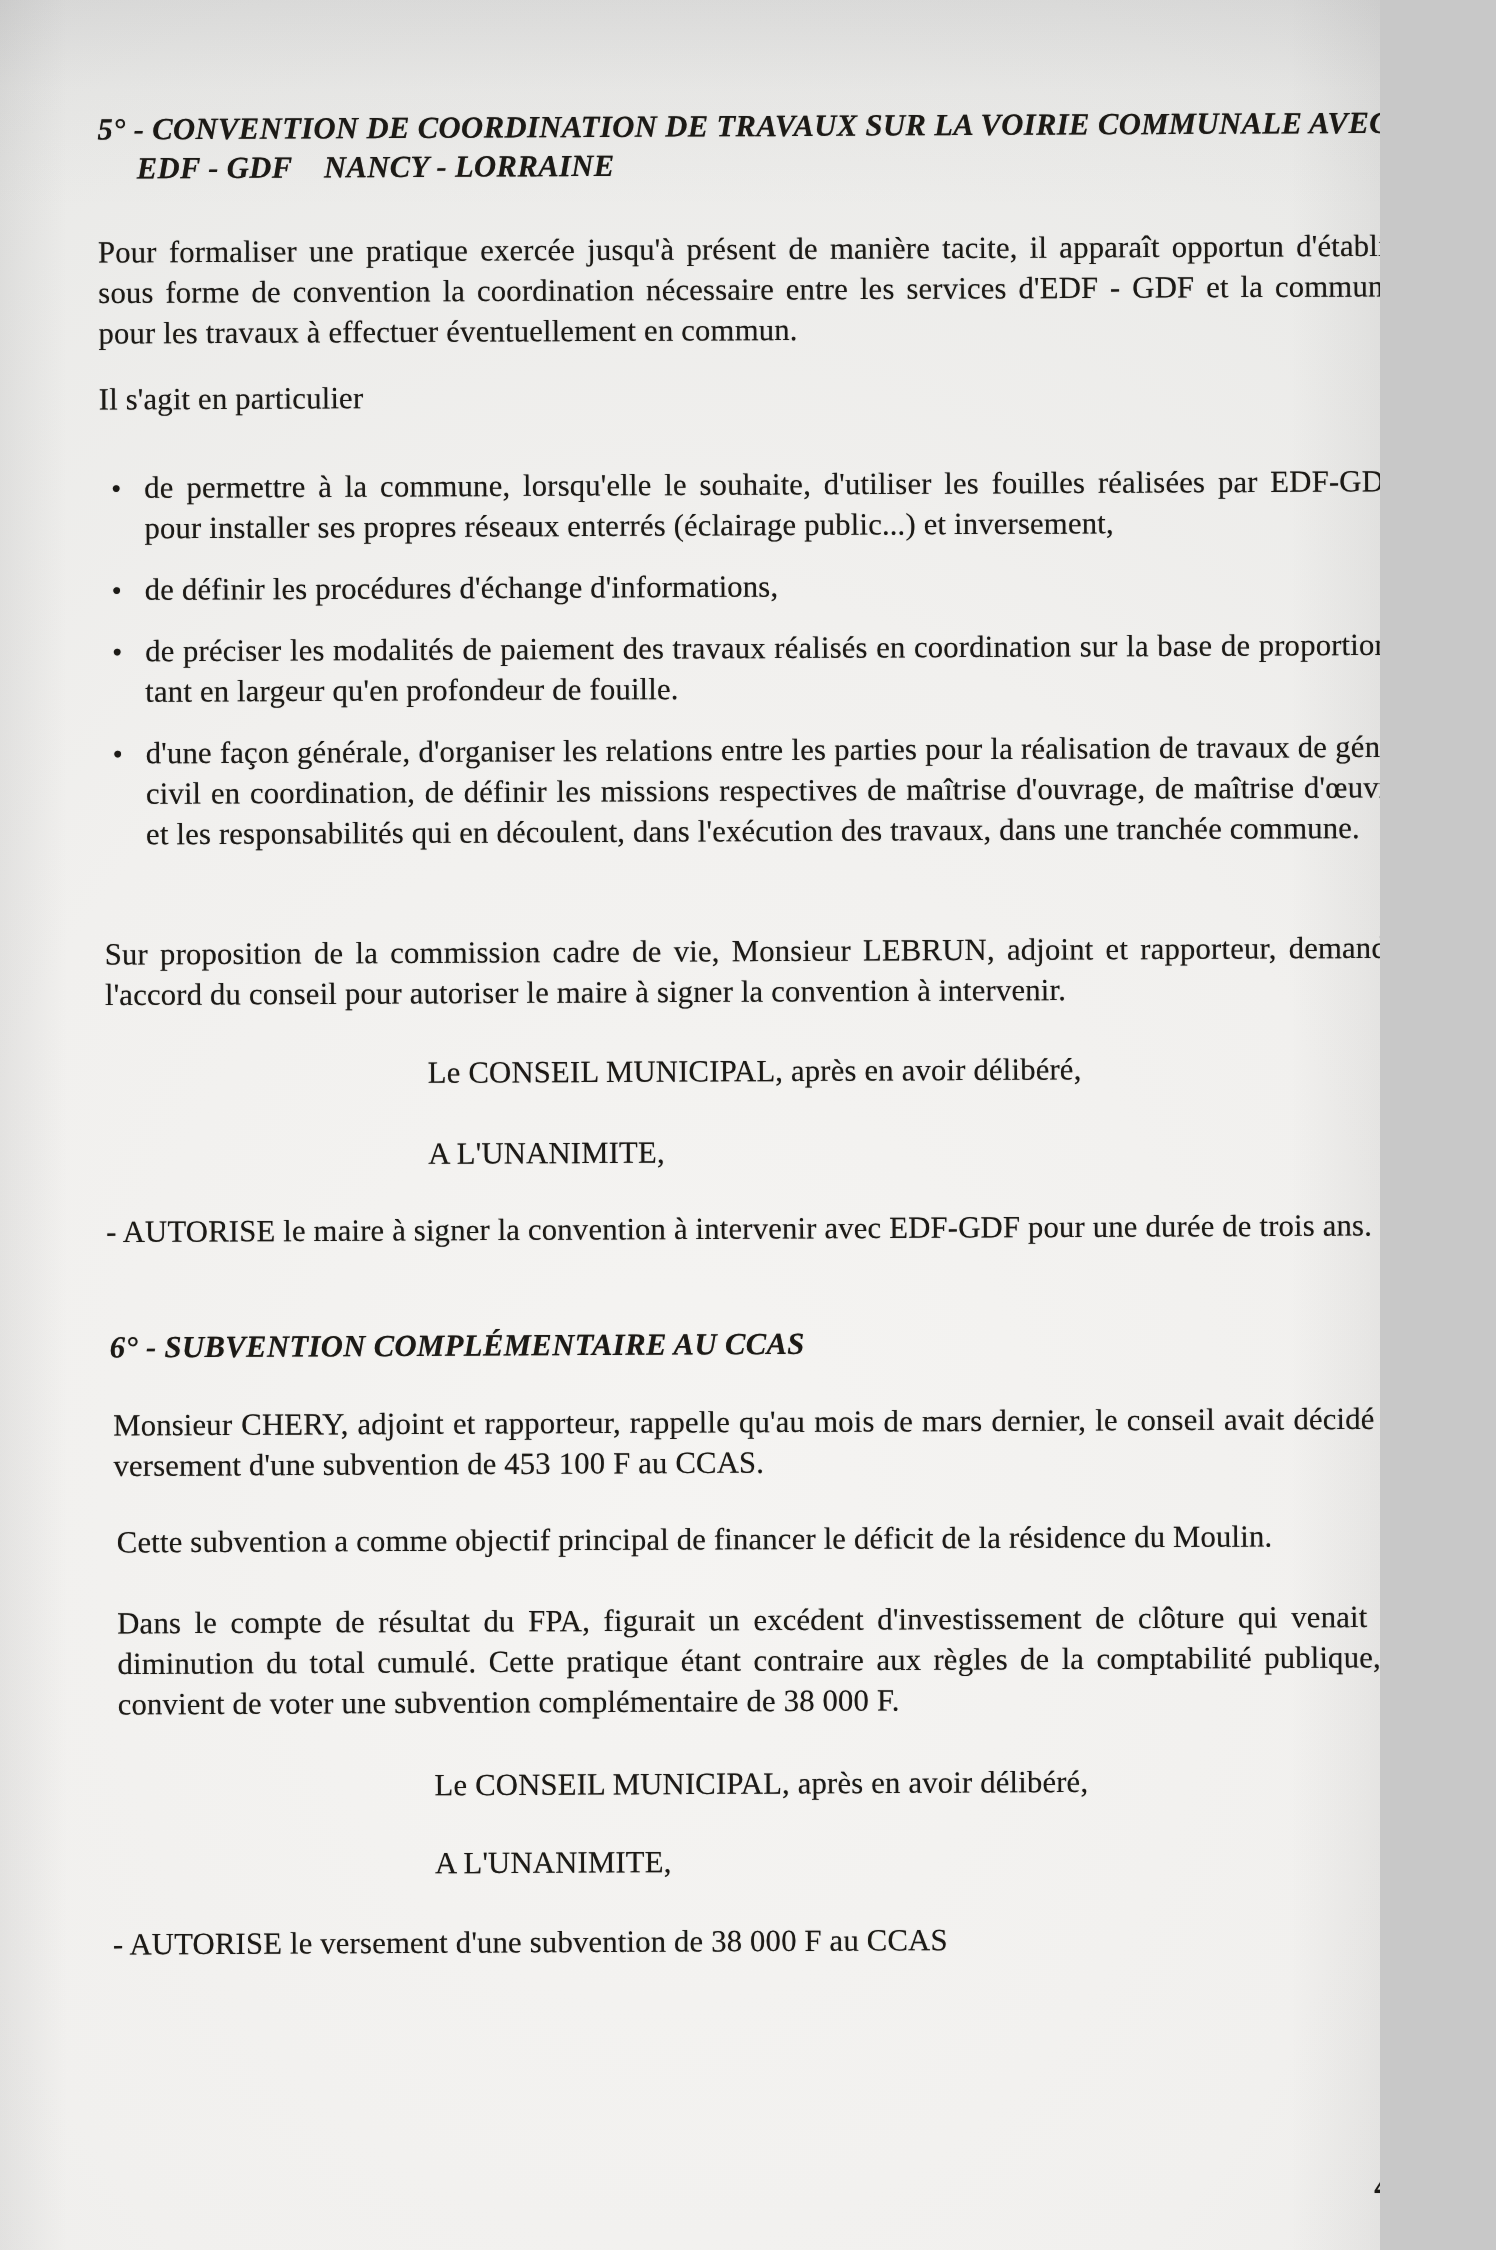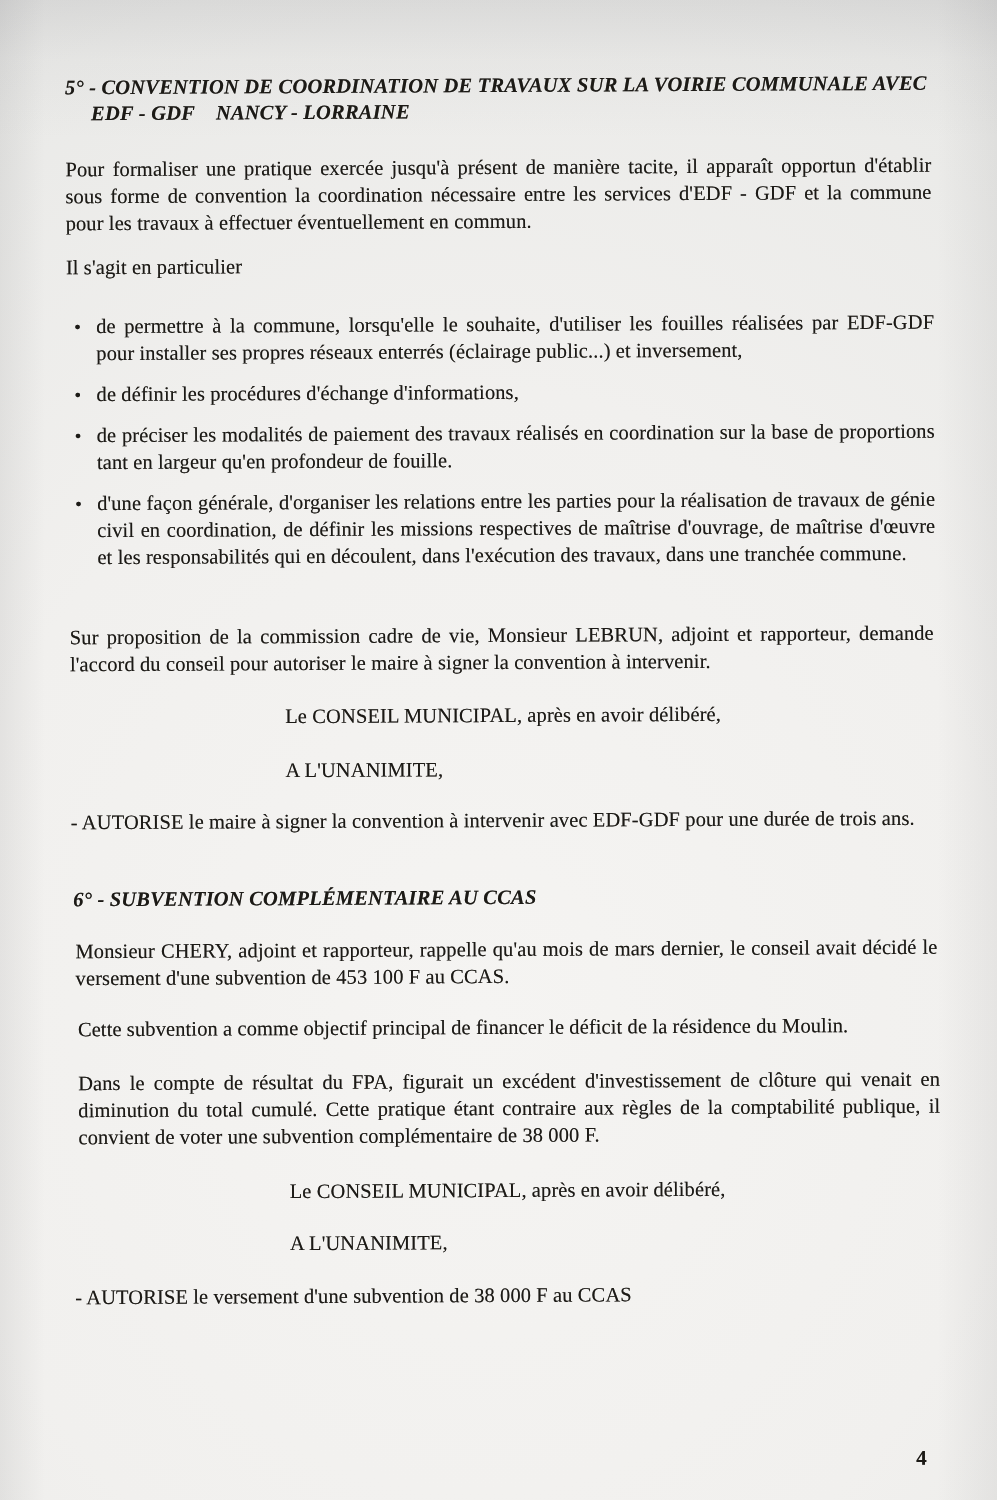--- a/index.html
+++ b/index.html
@@ -2,21 +2,21 @@
 <html lang="fr"><head>
 <meta charset="utf-8">
 <style>
   html, body {
     margin: 0;
     padding: 0;
     background: #c8c8c8;
   }
   .scan-page {
     position: relative;
-    width: 997px;
+    width: 920px;
     height: 1500px;
     overflow: hidden;
     font-family: "Liberation Serif", "DejaVu Serif", serif;
     color: #1c1a16;
     background:
       linear-gradient(180deg, rgba(70,70,78,0.10) 0%, rgba(70,70,78,0.03) 60px, rgba(70,70,78,0) 140px),
       linear-gradient(90deg, rgba(40,40,45,0.07) 0%, rgba(40,40,45,0) 45px),
       linear-gradient(270deg, rgba(40,40,45,0.06) 0%, rgba(40,40,45,0) 60px),
       radial-gradient(135% 105% at 48% 68%, #f5f4f2 0%, #f1f0ee 40%, #eaeae8 68%, #e2e2e1 88%, #d9d9d9 100%);
   }

